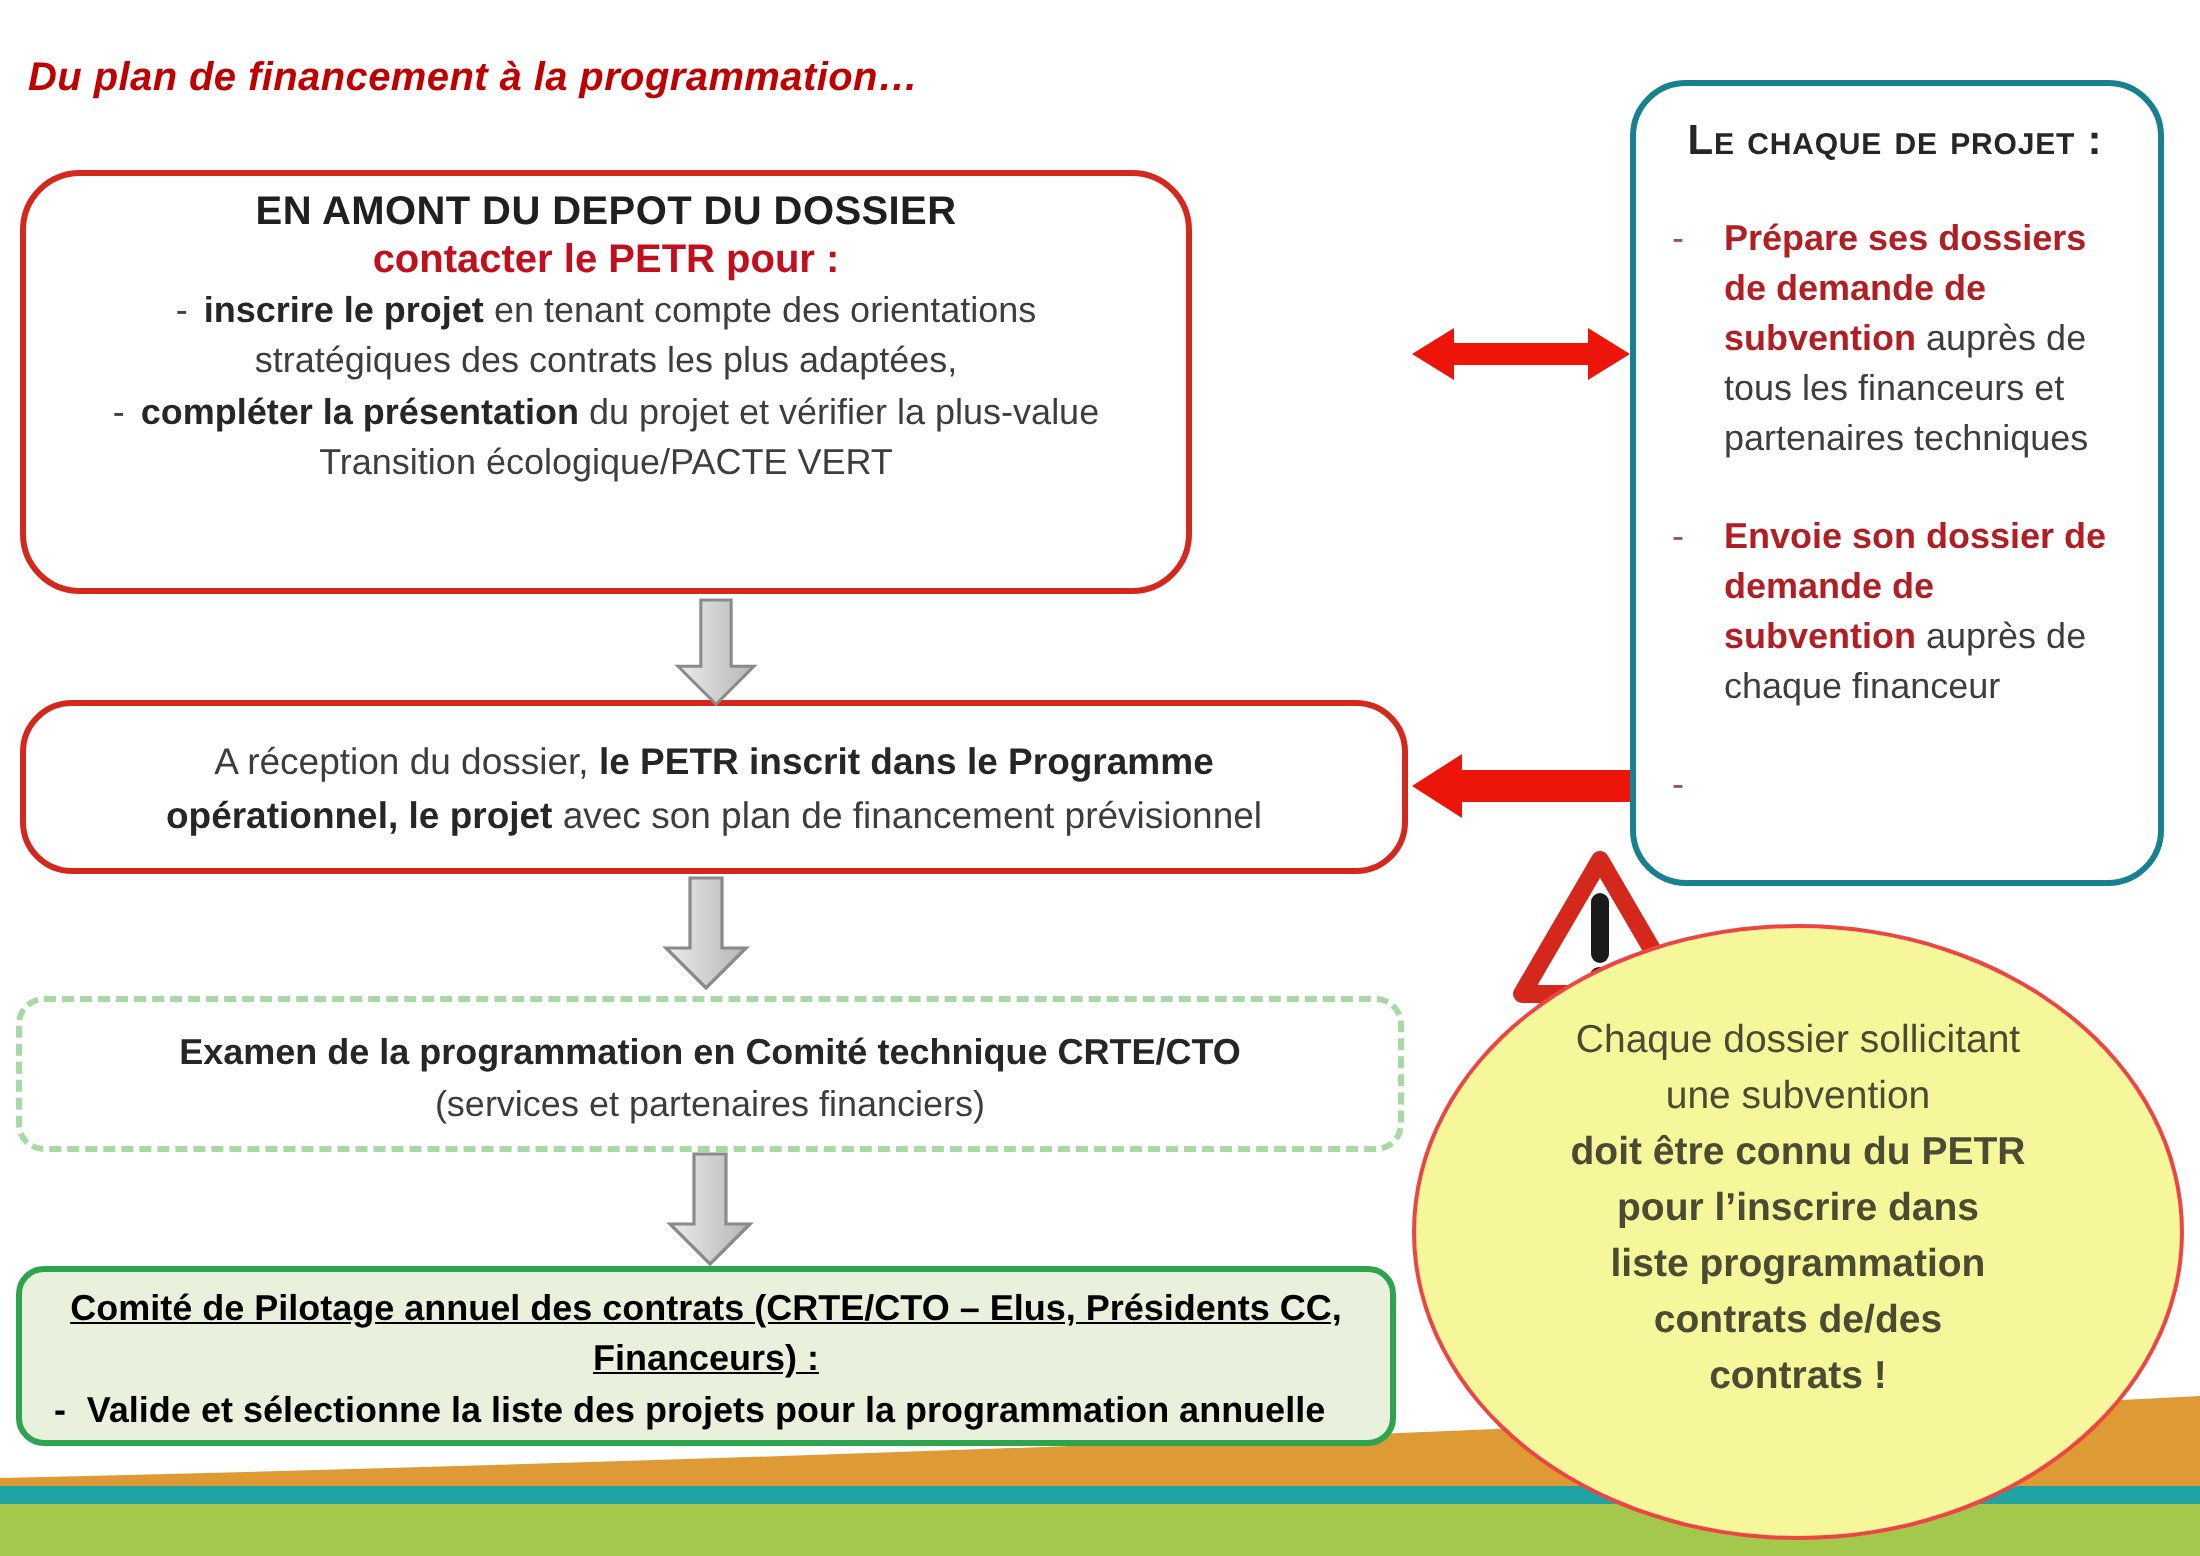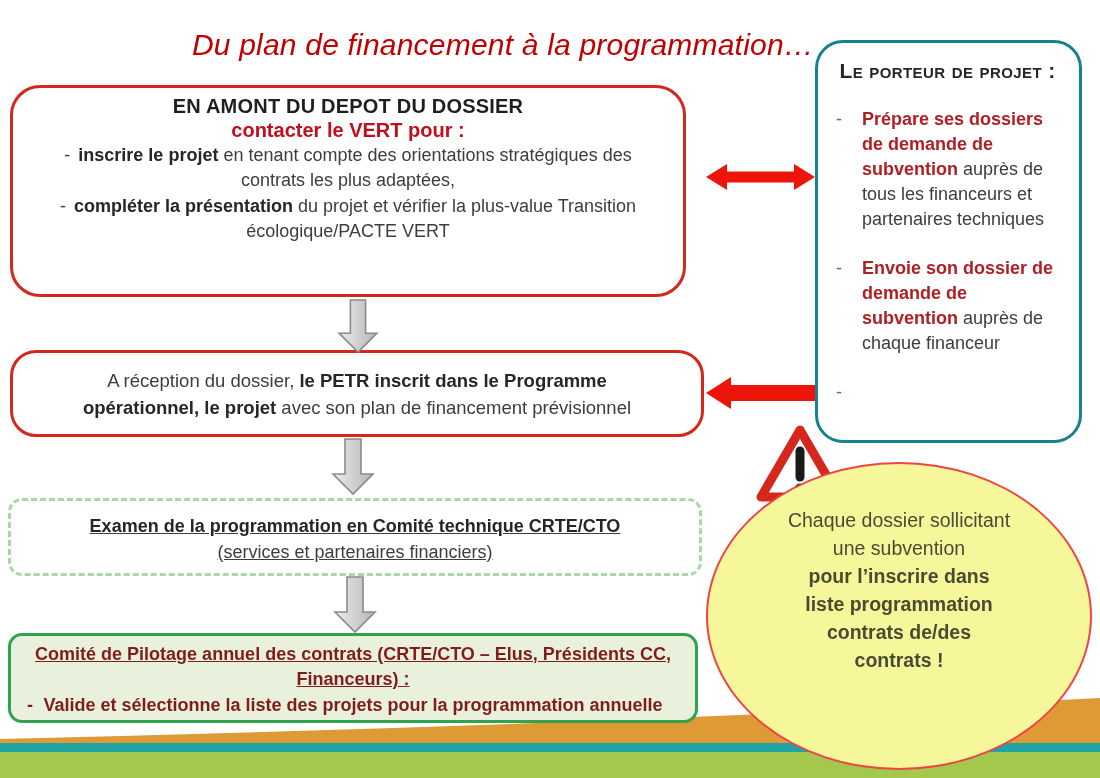--- a/index.html
+++ b/index.html
@@ -5,55 +5,55 @@
   html,body { margin:0; padding:0; background:#ffffff; }
   .slide {
     position:relative; width:1100px; height:778px; background:#ffffff;
     font-family:"Liberation Sans", sans-serif; overflow:hidden;
   }
   .abs { position:absolute; }
 
   
   .slide-title {
     left:14px; top:28px; width:800px;
-    font-size:30px; font-weight:normal; font-style:italic;
-    color:#c00000; letter-spacing:.2px;text-align:right;
+    font-size:20px; font-weight:bold; font-style:italic;
+    color:#c00000; letter-spacing:.2px;
   }
 
   
   .redbox { background:#fff; border:3px solid #d5281c; box-sizing:border-box; }
 
   #box-amont {
-    left:10px; top:85px; width:676px; height:212px; border-radius:30px;
+    left:10px; top:85px; width:586px; height:212px; border-radius:30px;
     padding:7px 26px; text-align:center; z-index:2;
   }
   .amont-heading { font-size:20px; font-weight:bold; color:#1f1f1f; letter-spacing:.2px; }
   .amont-sub     { font-size:20px; font-weight:bold; color:#c20f1e; margin-top:1px; }
   .amont-bullet  { font-size:18px; line-height:25px; color:#3d3d3d; margin-top:1px; }
   .amont-bullet .bold, #box-reception .bold { font-weight:bold; color:#262626; }
   .dash-inline { margin-right:8px; }
 
   #box-reception {
     left:10px; top:350px; width:694px; height:87px; border-radius:26px;
     display:flex; align-items:center; justify-content:center;
     padding:0 42px; font-size:18.5px; line-height:27px; color:#3d3d3d; text-align:center;
   }
 
   #box-examen {
     left:8px; top:498px; width:694px; height:78px; box-sizing:border-box;
     border:3px dashed #a8d8a8; border-radius:14px; background:#fff;
-    text-align:center; padding-top:12px; font-size:18px; line-height:26px; color:#3d3d3d;text-decoration:underline;
+    text-align:center; padding-top:12px; font-size:18px; line-height:26px; color:#3d3d3d;
   }
   .examen-l1 { font-weight:bold; color:#262626; }
 
   #box-copil {
     left:8px; top:633px; width:690px; height:90px; box-sizing:border-box;
     background:#e9f1dd; border:3.5px solid #2ea44f; border-radius:14px;
     text-align:center; padding:6px 18px; font-size:18px; line-height:25px;
-    color:#7f1d1d; font-weight:bold; z-index:2;
+    color:#000000; font-weight:bold; z-index:2;
   }
   .copil-heading { text-decoration:underline; }
   .copil-bullet  { position:relative; margin-top:1px; }
   .copil-dash    { position:absolute; left:-2px; top:0; font-weight:bold; }
 
   
   #box-porteur {
     left:815px; top:40px; width:267px; height:403px; box-sizing:border-box;
     background:#fff; border:3px solid #17818f; border-radius:28px;
     padding:16px 16px 0 14px; z-index:2;
@@ -110,21 +110,21 @@
   <svg class="abs" id="band-orange" width="1100" height="53" viewBox="0 0 1100 53">
     <path d="M0,49 Q560,36 1100,8 L1100,53 L0,53 Z" fill="#dd9a35"></path>
   </svg>
   <div class="abs" id="band-teal"></div>
   <div class="abs" id="band-green"></div>
 
   <div class="abs slide-title">Du plan de financement à la programmation…</div>
 
   <div class="abs redbox" id="box-amont">
     <div class="amont-heading">EN AMONT DU DEPOT DU DOSSIER</div>
-    <div class="amont-sub">contacter le VERT pour :</div>
+    <div class="amont-sub">contacter le PETR pour :</div>
     <div class="amont-bullet"><span class="dash-inline">-</span><span class="bold">inscrire le projet</span><span> en tenant compte des orientations stratégiques des contrats les plus adaptées,</span></div>
     <div class="amont-bullet"><span class="dash-inline">-</span><span class="bold">compléter la présentation</span><span> du projet et vérifier la plus-value Transition écologique/PACTE VERT</span></div>
   </div>
 
   <div class="abs redbox" id="box-reception">
     <div><span>A réception du dossier, </span><span class="bold">le PETR inscrit dans le Programme opérationnel, le projet</span><span> avec son plan de financement prévisionnel</span></div>
   </div>
 
   <div class="abs" id="box-examen">
     <div class="examen-l1">Examen de la programmation en Comité technique CRTE/CTO</div>
@@ -133,21 +133,21 @@
 
   <div class="abs" id="box-copil">
     <div class="copil-heading">Comité de Pilotage annuel des contrats (CRTE/CTO – Elus, Présidents CC, Financeurs) :</div>
     <div class="copil-bullet">
       <span class="copil-dash">-</span>
       <span>Valide et sélectionne la liste des projets pour la programmation annuelle</span>
     </div>
   </div>
 
   <div class="abs" id="box-porteur">
-    <div class="porteur-title">Le porteur de projet :</div>
+    <div class="porteur-title">Le chaque de projet :</div>
     <div class="porteur-item">
       <span class="porteur-dash">-</span>
       <span><span class="porteur-bold">Prépare ses dossiers de demande de subvention</span><span class="porteur-rest"> auprès de tous les financeurs et partenaires techniques</span></span>
     </div>
     <div class="porteur-item">
       <span class="porteur-dash">-</span>
       <span><span class="porteur-bold">Envoie son dossier de demande de subvention</span><span class="porteur-rest"> auprès de chaque financeur</span></span>
     </div>
     <div class="porteur-item u">
       <span class="porteur-dash">-</span>
@@ -173,19 +173,20 @@
 
   <svg class="abs" id="warning" width="94" height="90" viewBox="0 0 94 90">
     <path d="M47,10 L86,77 L8,77 Z" fill="#ffffff" stroke="#d5281c" stroke-width="9" stroke-linejoin="round"></path>
     <line x1="47" y1="31" x2="47" y2="57" stroke="#1a1a1a" stroke-width="9" stroke-linecap="round"></line>
     <circle cx="47" cy="69" r="5.5" fill="#1a1a1a"></circle>
   </svg>
 
   <div class="abs" id="ellipse">
     <div>Chaque dossier sollicitant</div>
     <div>une subvention</div>
+    <div class="bold">doit être connu du PETR</div>
     <div class="bold">pour l’inscrire dans</div>
     <div class="bold">liste programmation</div>
     <div class="bold">contrats de/des</div>
     <div class="bold">contrats !</div>
   </div>
 
 </div>
 
 </body></html>

